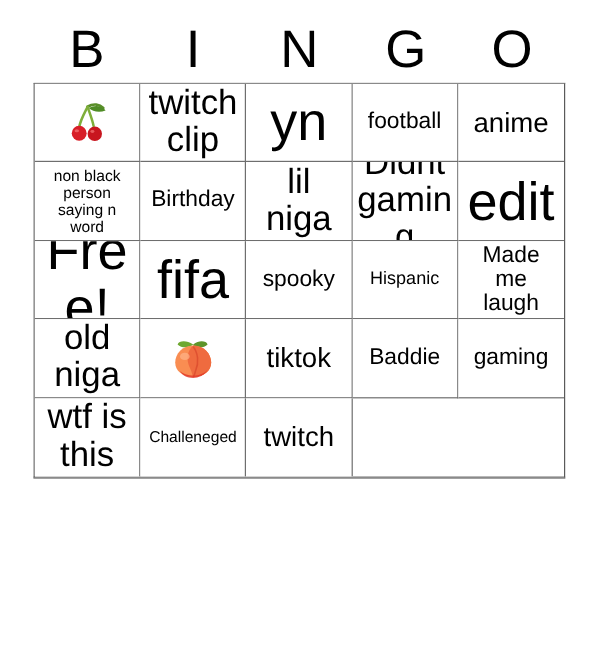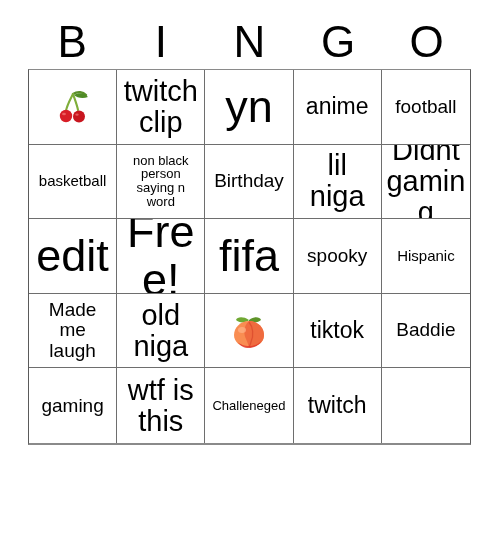--- a/index.html
+++ b/index.html
@@ -43,21 +43,21 @@
     letter-spacing: 0px;
     user-select: none;
   }
 
   
   #grid {
     position: absolute;
     left: 28px;
     top: 69px;
     width: 443px;
-    height: 376px;
+    height: 330px;
     box-sizing: border-box;
     border-top: 1px solid #8a8a8a;
     border-left: 1px solid #5a5a5a;
     border-right: 1px solid #5a5a5a;
     border-bottom: 2px solid #8a8a8a;
     background: #ffffff;
     display: grid;
     grid-template-columns: repeat(5, 1fr);
     grid-template-rows: repeat(5, 1fr);
   }
@@ -131,27 +131,24 @@
         </span>
       </div>
       <div class="cell">
         <span class="cell-text fs-lg">twitch
 clip</span>
       </div>
       <div class="cell">
         <span class="cell-text fs-xl">yn</span>
       </div>
       <div class="cell">
+        <span class="cell-text fs-sm">football</span>
+      </div>
+      <div class="cell">
         <span class="cell-text fs-md">anime</span>
-      </div>
-      <div class="cell">
-        <span class="cell-text fs-sm">football</span>
-      </div>
-      <div class="cell">
-        <span class="cell-text fs-xs">basketball</span>
       </div>
       <div class="cell">
         <span class="cell-text fs-xxs">non black
 person
 saying n
 word</span>
       </div>
       <div class="cell">
         <span class="cell-text fs-sm">Birthday</span>
       </div>

